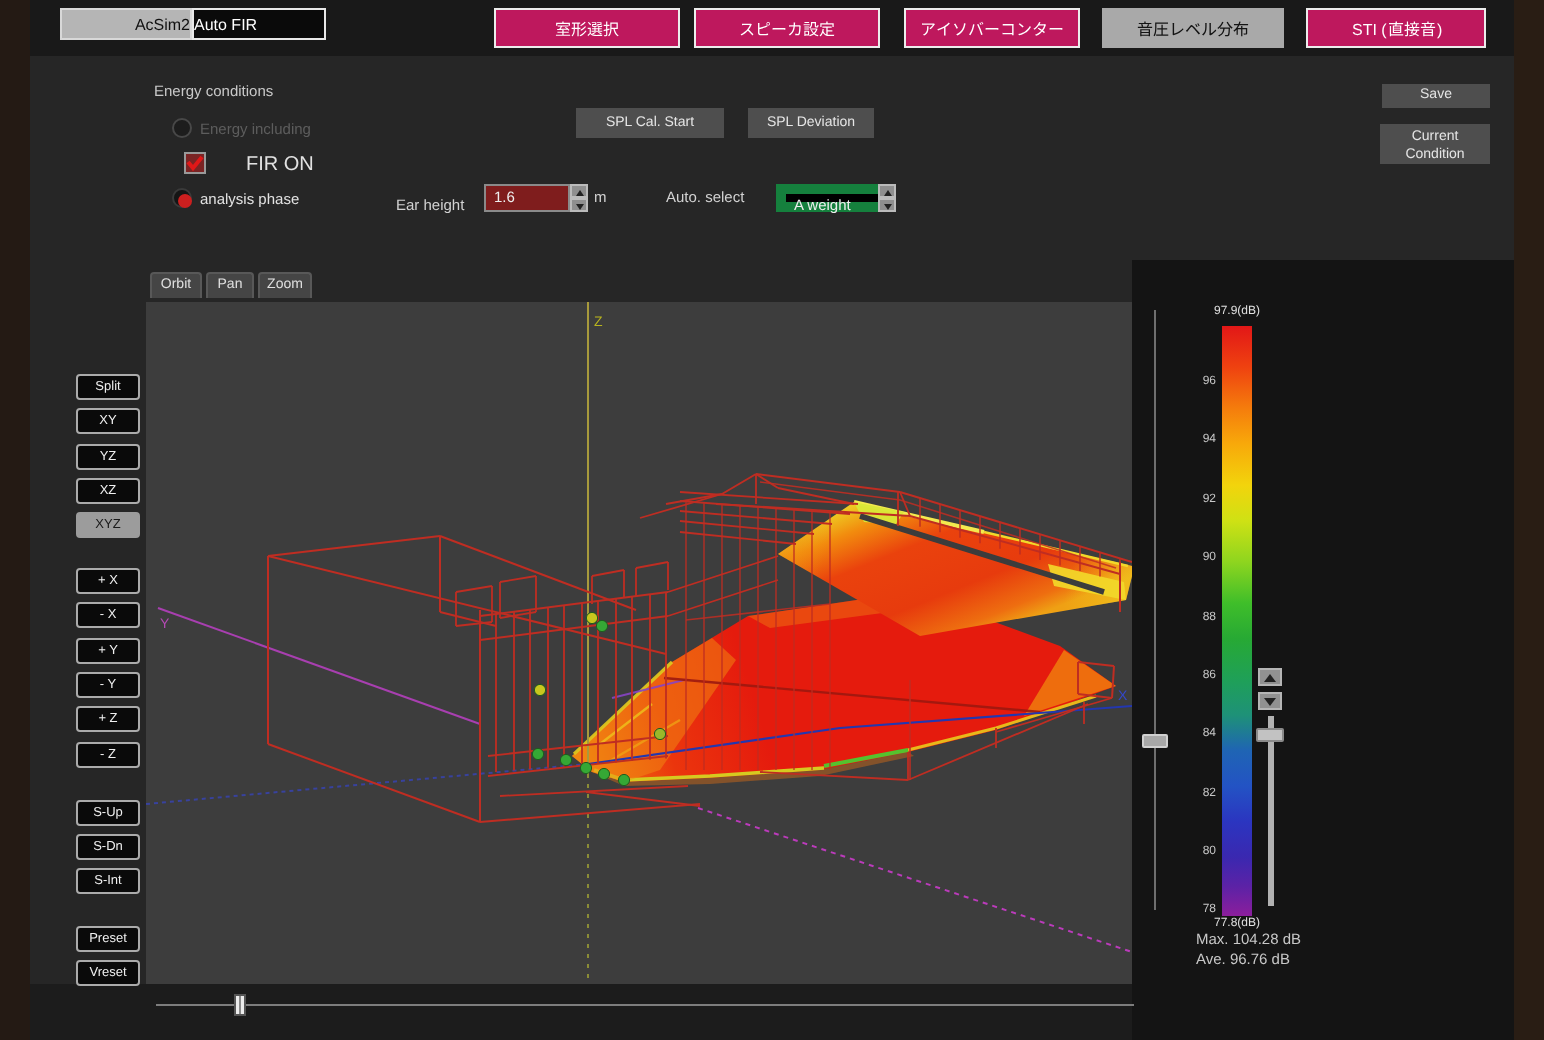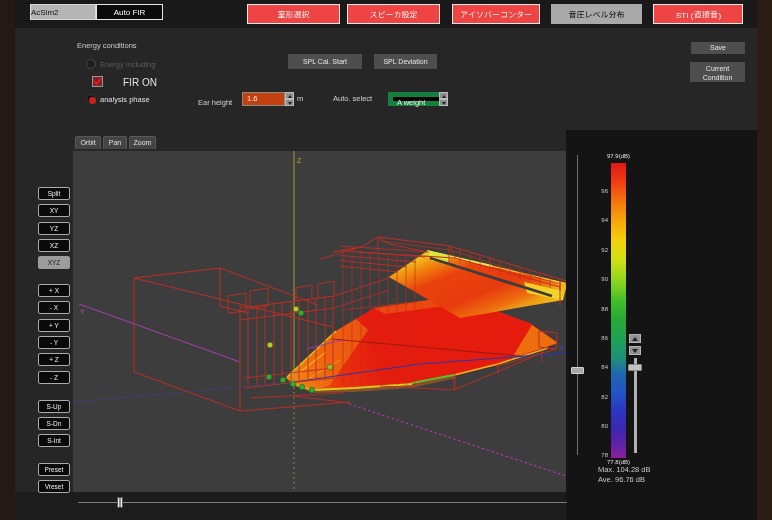--- a/index.html
+++ b/index.html
@@ -1,31 +1,31 @@
 <!DOCTYPE html>
 <html><head><meta charset="utf-8"><style>
 *{margin:0;padding:0;box-sizing:border-box}
 html,body{width:772px;height:520px;overflow:hidden;background:#262626;
  font-family:"Liberation Sans",sans-serif;-webkit-font-smoothing:antialiased}
 .ab{position:absolute}
-.btn{position:absolute;background:#ef4444;border:1px solid #ececec;color:#fff}
+.btn{position:absolute;background:#be185d;border:1px solid #ececec;color:#fff}
 .gbtn{position:absolute;background:#4e4e4e;color:#e6e6e6;text-align:center;font-size:7px}
 .rail{position:absolute;left:38px;width:32px;height:13px;background:#0a0a0a;border:1px solid #ababab;
  border-radius:2px;color:#f0f0f0;font-size:6.5px;text-align:center;line-height:11px}
 .vtab{position:absolute;top:136px;height:13px;background:#454545;border:1px solid #585858;border-bottom:none;
  border-radius:2px 2px 0 0;color:#e0e0e0;font-size:7px;text-align:center;line-height:12px}
 .ticklabel{position:absolute;width:26px;text-align:right;font-size:6px;color:#c8c8c8}
 </style></head><body>
 <div class="ab" style="left:0;top:0;width:15px;height:520px;background:#241a14"></div>
 <div class="ab" style="left:757px;top:0;width:15px;height:520px;background:#291d14"></div>
 <div class="ab" style="left:15px;top:0;width:742px;height:28px;background:#191919"></div>
 <div class="ab" style="left:566px;top:130px;width:191px;height:390px;background:#141414"></div>
 <div class="ab" style="left:15px;top:492px;width:551px;height:28px;background:#1c1c1c"></div>
-<div class="ab" style="left:30px;top:4px;width:66px;height:16px;background:#b5b5b5;border:1px solid #d8d8d8;color:#111;font-size:8px;text-align:left;line-height:15px">AcSim2</div>
-<div class="ab" style="left:96px;top:4px;width:67px;height:16px;background:#0a0a0a;border:1px solid #e8e8e8;color:#fff;font-size:8px;text-align:center;line-height:15px">Auto FIR</div>
+<div class="ab" style="left:30px;top:4px;width:66px;height:16px;background:#b5b5b5;border:1px solid #d8d8d8;color:#111;font-size:8px;text-align:right;line-height:15px">AcSim2</div>
+<div class="ab" style="left:96px;top:4px;width:67px;height:16px;background:#0a0a0a;border:1px solid #e8e8e8;color:#fff;font-size:8px;line-height:15px">Auto FIR</div>
 <div class="btn" style="left:247px;top:4px;width:93px;height:20px">
     <svg width="91" height="18" viewBox="0 0 91 18" style="position:absolute;left:0;top:0">
       <path transform="translate(29.5,12.5)" d="M3.66 -2.63H4.3V0.07H3.66ZM1.38 -4.76H6.68V-4.21H1.38ZM0.47 -0.14H7.56V0.42H0.47ZM1.2 -1.68H6.87V-1.12H1.2ZM2.95 -4.47 3.6 -4.29Q3.44 -4.01 3.25 -3.71Q3.07 -3.41 2.88 -3.14Q2.69 -2.87 2.53 -2.67L2.02 -2.84Q2.18 -3.06 2.35 -3.34Q2.53 -3.63 2.68 -3.93Q2.84 -4.23 2.95 -4.47ZM1.06 -3.06Q1.72 -3.08 2.6 -3.09Q3.48 -3.11 4.47 -3.14Q5.46 -3.17 6.44 -3.19L6.41 -2.66Q5.45 -2.62 4.48 -2.59Q3.51 -2.55 2.64 -2.53Q1.76 -2.5 1.09 -2.48ZM4.91 -3.74 5.37 -4.06Q5.71 -3.85 6.06 -3.58Q6.41 -3.31 6.73 -3.03Q7.04 -2.75 7.23 -2.52L6.74 -2.16Q6.56 -2.39 6.26 -2.67Q5.96 -2.96 5.6 -3.24Q5.25 -3.52 4.91 -3.74ZM3.66 -6.73H4.3V-5.73H3.66ZM0.56 -6.13H7.47V-4.63H6.83V-5.55H1.17V-4.63H0.56Z M8.46 -6.24H12.58V-5.64H8.46ZM8.32 -3.6H12.69V-3.01H8.32ZM11.21 -6.08H11.83V0.64H11.21ZM9.36 -6.08H9.96V-3.5Q9.96 -2.75 9.88 -2.01Q9.81 -1.27 9.55 -0.58Q9.3 0.11 8.76 0.69Q8.71 0.63 8.62 0.55Q8.54 0.46 8.45 0.39Q8.36 0.31 8.28 0.27Q8.77 -0.27 9 -0.88Q9.23 -1.5 9.29 -2.17Q9.36 -2.83 9.36 -3.5ZM14.75 -6.6 15.35 -6.35Q15.05 -5.99 14.67 -5.63Q14.28 -5.28 13.87 -4.98Q13.45 -4.67 13.04 -4.45Q12.96 -4.55 12.83 -4.68Q12.71 -4.8 12.58 -4.89Q12.97 -5.09 13.38 -5.36Q13.78 -5.64 14.14 -5.96Q14.51 -6.28 14.75 -6.6ZM14.98 -4.39 15.55 -4.15Q15.24 -3.76 14.84 -3.39Q14.44 -3.01 13.99 -2.68Q13.55 -2.36 13.12 -2.12Q13.04 -2.22 12.92 -2.34Q12.79 -2.47 12.67 -2.56Q13.08 -2.77 13.51 -3.07Q13.94 -3.36 14.33 -3.71Q14.72 -4.05 14.98 -4.39ZM15.15 -2.23 15.75 -2Q15.41 -1.44 14.94 -0.95Q14.46 -0.46 13.89 -0.05Q13.32 0.35 12.7 0.64Q12.63 0.52 12.5 0.38Q12.38 0.23 12.25 0.13Q12.84 -0.11 13.4 -0.48Q13.95 -0.84 14.4 -1.29Q14.86 -1.73 15.15 -2.23Z M17.92 -3.57V-0.73H17.33V-2.99H16.36V-3.57ZM17.92 -0.98Q18.21 -0.54 18.72 -0.32Q19.24 -0.11 19.94 -0.08Q20.28 -0.07 20.77 -0.06Q21.26 -0.06 21.8 -0.07Q22.35 -0.07 22.85 -0.09Q23.36 -0.11 23.73 -0.13Q23.7 -0.06 23.66 0.04Q23.61 0.15 23.58 0.26Q23.55 0.38 23.53 0.47Q23.19 0.48 22.72 0.49Q22.25 0.5 21.74 0.51Q21.23 0.51 20.76 0.51Q20.29 0.5 19.95 0.49Q19.15 0.46 18.6 0.23Q18.04 0.01 17.67 -0.47Q17.41 -0.21 17.14 0.05Q16.87 0.31 16.59 0.58L16.26 -0.02Q16.52 -0.22 16.82 -0.47Q17.12 -0.73 17.39 -0.98ZM16.39 -6.22 16.88 -6.54Q17.12 -6.35 17.36 -6.11Q17.6 -5.88 17.79 -5.64Q17.99 -5.41 18.1 -5.2L17.57 -4.84Q17.47 -5.04 17.28 -5.29Q17.08 -5.53 16.85 -5.78Q16.62 -6.02 16.39 -6.22ZM18.51 -3.35H23.37V-2.87H18.51ZM18.26 -2.12H23.62V-1.63H18.26ZM19.68 -3.92H20.28V-1.88H19.68ZM21.56 -3.92H22.16V-1.88H21.56ZM18.71 -5.48H20.1V-5.98H18.4V-6.42H20.65V-5.04H18.71ZM18.54 -5.48H19.07V-4.65Q19.07 -4.53 19.13 -4.5Q19.18 -4.47 19.36 -4.47Q19.4 -4.47 19.52 -4.47Q19.64 -4.47 19.78 -4.47Q19.92 -4.47 20.04 -4.47Q20.16 -4.47 20.21 -4.47Q20.36 -4.47 20.4 -4.53Q20.45 -4.6 20.46 -4.86Q20.54 -4.8 20.68 -4.76Q20.81 -4.71 20.93 -4.68Q20.88 -4.3 20.75 -4.16Q20.61 -4.02 20.29 -4.02Q20.24 -4.02 20.1 -4.02Q19.96 -4.02 19.8 -4.02Q19.63 -4.02 19.49 -4.02Q19.35 -4.02 19.3 -4.02Q19 -4.02 18.84 -4.08Q18.67 -4.13 18.6 -4.26Q18.54 -4.4 18.54 -4.65ZM21.35 -5.48H22.71V-5.98H21.02V-6.42H23.26V-5.04H21.35ZM21.17 -5.48H21.7V-4.66Q21.7 -4.54 21.76 -4.5Q21.82 -4.47 22.01 -4.47Q22.06 -4.47 22.19 -4.47Q22.31 -4.47 22.46 -4.47Q22.61 -4.47 22.75 -4.47Q22.88 -4.47 22.94 -4.47Q23.09 -4.47 23.13 -4.54Q23.18 -4.61 23.2 -4.88Q23.28 -4.83 23.41 -4.78Q23.55 -4.73 23.66 -4.71Q23.62 -4.31 23.48 -4.16Q23.34 -4.02 23.01 -4.02Q22.96 -4.02 22.81 -4.02Q22.66 -4.02 22.48 -4.02Q22.3 -4.02 22.15 -4.02Q22 -4.02 21.95 -4.02Q21.65 -4.02 21.48 -4.08Q21.31 -4.13 21.24 -4.26Q21.17 -4.4 21.17 -4.65ZM21.42 -1.27 21.88 -1.55Q22.17 -1.41 22.47 -1.24Q22.78 -1.07 23.05 -0.9Q23.31 -0.73 23.51 -0.58L22.88 -0.31Q22.64 -0.54 22.24 -0.8Q21.84 -1.06 21.42 -1.27ZM19.96 -1.56 20.52 -1.37Q20.21 -1.08 19.77 -0.8Q19.33 -0.52 18.92 -0.33Q18.88 -0.39 18.79 -0.47Q18.71 -0.54 18.62 -0.61Q18.53 -0.69 18.46 -0.73Q18.87 -0.89 19.28 -1.11Q19.69 -1.32 19.96 -1.56Z M27.64 -6.27H28.27V-3.54Q28.27 -3.06 28.23 -2.5Q28.18 -1.95 28.05 -1.38Q27.92 -0.82 27.68 -0.3Q27.43 0.22 27.02 0.65Q26.97 0.58 26.88 0.5Q26.79 0.42 26.7 0.34Q26.61 0.26 26.53 0.22Q26.92 -0.17 27.14 -0.64Q27.36 -1.11 27.47 -1.61Q27.57 -2.1 27.61 -2.6Q27.64 -3.1 27.64 -3.54ZM29.8 -3.26Q29.95 -2.5 30.21 -1.84Q30.48 -1.18 30.88 -0.68Q31.28 -0.17 31.83 0.11Q31.76 0.17 31.68 0.27Q31.59 0.37 31.52 0.47Q31.44 0.57 31.39 0.66Q30.8 0.32 30.37 -0.24Q29.94 -0.8 29.66 -1.55Q29.37 -2.29 29.2 -3.16ZM27.89 -6.27H31.4V-3.02H27.89V-3.62H30.76V-5.67H27.89ZM24.37 -5.1H27.24V-4.51H24.37ZM25.55 -6.72H26.16V-0.11Q26.16 0.17 26.08 0.31Q26.01 0.45 25.84 0.53Q25.67 0.6 25.39 0.62Q25.1 0.64 24.64 0.64Q24.63 0.52 24.57 0.35Q24.52 0.19 24.45 0.06Q24.77 0.07 25.03 0.07Q25.3 0.07 25.38 0.06Q25.47 0.06 25.51 0.02Q25.55 -0.01 25.55 -0.11ZM24.26 -2.52Q24.64 -2.6 25.13 -2.71Q25.62 -2.81 26.16 -2.94Q26.7 -3.07 27.24 -3.2L27.3 -2.62Q26.55 -2.43 25.79 -2.24Q25.02 -2.05 24.42 -1.91Z" fill="#ffffff"></path>
     </svg>
   </div>
 <div class="btn" style="left:347px;top:4px;width:93px;height:20px">
     <svg width="91" height="18" viewBox="0 0 91 18" style="position:absolute;left:0;top:0">
       <path transform="translate(21.5,12.5)" d="M6.42 -5.36Q6.39 -5.31 6.32 -5.19Q6.26 -5.08 6.22 -5Q6.06 -4.6 5.81 -4.13Q5.57 -3.65 5.26 -3.19Q4.96 -2.72 4.62 -2.35Q4.18 -1.85 3.65 -1.38Q3.13 -0.91 2.54 -0.5Q1.95 -0.1 1.32 0.19L0.78 -0.38Q1.43 -0.63 2.03 -1.01Q2.62 -1.39 3.15 -1.84Q3.67 -2.29 4.08 -2.74Q4.35 -3.05 4.61 -3.44Q4.88 -3.83 5.09 -4.22Q5.3 -4.62 5.39 -4.95Q5.33 -4.95 5.09 -4.95Q4.85 -4.95 4.53 -4.95Q4.21 -4.95 3.85 -4.95Q3.49 -4.95 3.17 -4.95Q2.85 -4.95 2.62 -4.95Q2.39 -4.95 2.31 -4.95Q2.17 -4.95 2 -4.94Q1.82 -4.93 1.68 -4.92Q1.54 -4.91 1.49 -4.91V-5.66Q1.55 -5.66 1.7 -5.65Q1.85 -5.64 2.02 -5.62Q2.19 -5.61 2.31 -5.61Q2.4 -5.61 2.63 -5.61Q2.86 -5.61 3.18 -5.61Q3.5 -5.61 3.85 -5.61Q4.2 -5.61 4.52 -5.61Q4.84 -5.61 5.07 -5.61Q5.3 -5.61 5.38 -5.61Q5.58 -5.61 5.74 -5.63Q5.9 -5.65 6 -5.68ZM4.73 -2.79Q5.05 -2.52 5.4 -2.19Q5.75 -1.86 6.09 -1.52Q6.42 -1.17 6.71 -0.85Q7 -0.53 7.21 -0.28L6.62 0.23Q6.33 -0.16 5.94 -0.6Q5.55 -1.04 5.12 -1.49Q4.68 -1.93 4.24 -2.31Z M14.08 -5.59Q14.08 -5.37 14.23 -5.22Q14.38 -5.07 14.6 -5.07Q14.82 -5.07 14.97 -5.22Q15.13 -5.37 15.13 -5.59Q15.13 -5.81 14.97 -5.96Q14.82 -6.11 14.6 -6.11Q14.38 -6.11 14.23 -5.96Q14.08 -5.81 14.08 -5.59ZM13.7 -5.59Q13.7 -5.84 13.82 -6.04Q13.95 -6.25 14.15 -6.37Q14.35 -6.49 14.6 -6.49Q14.85 -6.49 15.06 -6.37Q15.26 -6.25 15.38 -6.04Q15.51 -5.84 15.51 -5.59Q15.51 -5.34 15.38 -5.14Q15.26 -4.93 15.06 -4.81Q14.85 -4.69 14.6 -4.69Q14.35 -4.69 14.15 -4.81Q13.95 -4.93 13.82 -5.14Q13.7 -5.34 13.7 -5.59ZM10.25 -6.01Q10.24 -5.87 10.22 -5.69Q10.21 -5.52 10.21 -5.35Q10.21 -5.25 10.21 -4.94Q10.21 -4.63 10.21 -4.2Q10.21 -3.77 10.21 -3.3Q10.21 -2.83 10.21 -2.39Q10.21 -1.95 10.21 -1.62Q10.21 -1.29 10.21 -1.14Q10.21 -0.84 10.34 -0.73Q10.48 -0.61 10.76 -0.56Q10.95 -0.53 11.24 -0.51Q11.52 -0.49 11.81 -0.49Q12.13 -0.49 12.5 -0.51Q12.87 -0.52 13.25 -0.56Q13.63 -0.59 13.97 -0.64Q14.3 -0.69 14.55 -0.75V0.02Q14.21 0.07 13.72 0.1Q13.24 0.14 12.73 0.16Q12.21 0.18 11.78 0.18Q11.42 0.18 11.08 0.16Q10.74 0.14 10.49 0.1Q10.02 0.02 9.77 -0.22Q9.52 -0.46 9.52 -0.95Q9.52 -1.15 9.52 -1.52Q9.52 -1.88 9.52 -2.34Q9.52 -2.8 9.52 -3.28Q9.52 -3.76 9.52 -4.19Q9.52 -4.62 9.52 -4.93Q9.52 -5.24 9.52 -5.35Q9.52 -5.45 9.51 -5.56Q9.51 -5.68 9.5 -5.8Q9.49 -5.92 9.47 -6.01ZM9.9 -3.5Q10.26 -3.58 10.7 -3.69Q11.13 -3.81 11.58 -3.94Q12.04 -4.08 12.46 -4.23Q12.88 -4.39 13.23 -4.53Q13.41 -4.61 13.59 -4.7Q13.77 -4.79 13.95 -4.9L14.24 -4.23Q14.06 -4.16 13.86 -4.07Q13.65 -3.98 13.47 -3.91Q13.09 -3.76 12.63 -3.6Q12.17 -3.44 11.69 -3.29Q11.2 -3.15 10.74 -3.02Q10.28 -2.89 9.9 -2.8Z M16.81 -3.49Q16.93 -3.48 17.11 -3.47Q17.29 -3.45 17.51 -3.45Q17.72 -3.44 17.94 -3.44Q18.07 -3.44 18.34 -3.44Q18.61 -3.44 18.97 -3.44Q19.33 -3.44 19.73 -3.44Q20.13 -3.44 20.53 -3.44Q20.94 -3.44 21.29 -3.44Q21.65 -3.44 21.92 -3.44Q22.18 -3.44 22.32 -3.44Q22.62 -3.44 22.83 -3.46Q23.05 -3.48 23.18 -3.49V-2.66Q23.06 -2.67 22.82 -2.68Q22.59 -2.7 22.32 -2.7Q22.19 -2.7 21.92 -2.7Q21.65 -2.7 21.29 -2.7Q20.94 -2.7 20.54 -2.7Q20.13 -2.7 19.73 -2.7Q19.33 -2.7 18.97 -2.7Q18.61 -2.7 18.34 -2.7Q18.07 -2.7 17.94 -2.7Q17.61 -2.7 17.3 -2.69Q17 -2.68 16.81 -2.66Z M28.08 -6.3Q28.07 -6.17 28.05 -5.98Q28.04 -5.79 28.04 -5.65Q28 -4.43 27.82 -3.51Q27.64 -2.59 27.31 -1.91Q26.99 -1.22 26.53 -0.7Q26.07 -0.19 25.47 0.23L24.86 -0.27Q25.05 -0.37 25.28 -0.54Q25.51 -0.7 25.7 -0.88Q26.07 -1.22 26.37 -1.66Q26.67 -2.1 26.89 -2.66Q27.1 -3.23 27.22 -3.97Q27.34 -4.7 27.34 -5.63Q27.34 -5.73 27.34 -5.85Q27.33 -5.97 27.32 -6.09Q27.31 -6.21 27.29 -6.3ZM30.85 -4.64Q30.84 -4.54 30.83 -4.43Q30.81 -4.32 30.81 -4.24Q30.8 -4.01 30.78 -3.62Q30.76 -3.23 30.73 -2.77Q30.69 -2.31 30.64 -1.85Q30.58 -1.39 30.51 -1Q30.43 -0.61 30.32 -0.38Q30.2 -0.12 30 0Q29.79 0.12 29.45 0.12Q29.15 0.12 28.81 0.1Q28.47 0.09 28.16 0.07L28.08 -0.63Q28.4 -0.59 28.71 -0.57Q29.01 -0.54 29.27 -0.54Q29.44 -0.54 29.55 -0.6Q29.66 -0.66 29.73 -0.81Q29.82 -0.99 29.88 -1.31Q29.95 -1.62 30 -2.01Q30.04 -2.4 30.07 -2.81Q30.1 -3.22 30.12 -3.58Q30.13 -3.94 30.13 -4.2H25.94Q25.71 -4.2 25.47 -4.2Q25.23 -4.19 25.01 -4.17V-4.88Q25.22 -4.86 25.46 -4.84Q25.71 -4.83 25.94 -4.83H29.86Q30.03 -4.83 30.15 -4.84Q30.28 -4.85 30.38 -4.87Z M35.97 -6.48H36.57V-5.5Q36.57 -5.15 36.49 -4.77Q36.41 -4.38 36.19 -4.02Q35.97 -3.66 35.54 -3.37Q35.5 -3.44 35.41 -3.52Q35.33 -3.6 35.24 -3.68Q35.14 -3.75 35.08 -3.79Q35.46 -4.04 35.65 -4.34Q35.84 -4.63 35.9 -4.93Q35.97 -5.23 35.97 -5.51ZM37.9 -6.48H38.5V-4.52Q38.5 -4.39 38.53 -4.35Q38.56 -4.32 38.65 -4.32Q38.68 -4.32 38.76 -4.32Q38.84 -4.32 38.92 -4.32Q39 -4.32 39.04 -4.32Q39.11 -4.32 39.14 -4.37Q39.18 -4.43 39.19 -4.62Q39.21 -4.8 39.22 -5.18Q39.31 -5.11 39.47 -5.05Q39.62 -4.99 39.75 -4.95Q39.72 -4.48 39.65 -4.22Q39.59 -3.96 39.46 -3.86Q39.33 -3.76 39.11 -3.76Q39.05 -3.76 38.94 -3.76Q38.83 -3.76 38.72 -3.76Q38.61 -3.76 38.55 -3.76Q38.3 -3.76 38.16 -3.83Q38.02 -3.89 37.96 -4.06Q37.9 -4.22 37.9 -4.52ZM36.43 -2.68Q36.84 -1.66 37.7 -0.93Q38.56 -0.2 39.76 0.1Q39.69 0.16 39.62 0.26Q39.54 0.36 39.47 0.46Q39.39 0.56 39.35 0.64Q38.11 0.28 37.23 -0.53Q36.35 -1.33 35.86 -2.5ZM38.63 -3.26H38.75L38.86 -3.29L39.27 -3.13Q39.06 -2.34 38.68 -1.72Q38.31 -1.11 37.8 -0.65Q37.3 -0.19 36.7 0.13Q36.1 0.45 35.44 0.65Q35.41 0.56 35.35 0.46Q35.29 0.35 35.22 0.25Q35.16 0.15 35.1 0.09Q35.71 -0.07 36.26 -0.35Q36.82 -0.62 37.29 -1.03Q37.76 -1.43 38.1 -1.97Q38.45 -2.5 38.63 -3.16ZM35.46 -3.26H38.87V-2.69H35.46ZM36.21 -6.48H38.21V-5.91H36.21ZM32.68 -4.3H35.07V-3.8H32.68ZM32.72 -6.45H35.06V-5.95H32.72ZM32.68 -3.23H35.07V-2.73H32.68ZM32.3 -5.4H35.35V-4.88H32.3ZM32.98 -2.15H35.07V0.2H32.98V-0.33H34.51V-1.63H32.98ZM32.67 -2.15H33.22V0.56H32.67Z M41.7 -4.28H46.34V-3.68H41.7ZM44 -2.37H46.69V-1.78H44ZM43.66 -3.97H44.32V0.07L43.66 -0.02ZM41.76 -3.01 42.42 -2.95Q42.25 -1.73 41.86 -0.82Q41.47 0.09 40.79 0.69Q40.74 0.63 40.64 0.55Q40.55 0.46 40.45 0.39Q40.34 0.31 40.27 0.26Q40.94 -0.26 41.29 -1.09Q41.64 -1.93 41.76 -3.01ZM42.18 -1.98Q42.39 -1.38 42.72 -1Q43.05 -0.63 43.48 -0.43Q43.92 -0.24 44.45 -0.16Q44.98 -0.09 45.58 -0.09Q45.67 -0.09 45.87 -0.09Q46.08 -0.09 46.33 -0.09Q46.59 -0.09 46.85 -0.09Q47.11 -0.09 47.33 -0.1Q47.55 -0.1 47.67 -0.1Q47.62 -0.02 47.57 0.09Q47.52 0.21 47.49 0.33Q47.45 0.45 47.43 0.54H47.04H45.55Q44.84 0.54 44.23 0.45Q43.63 0.35 43.15 0.11Q42.67 -0.14 42.29 -0.6Q41.92 -1.06 41.66 -1.79ZM43.65 -6.72H44.32V-5.41H43.65ZM40.65 -5.82H47.35V-4.05H46.71V-5.21H41.27V-4.05H40.65Z" fill="#ffffff"></path>
     </svg>
   </div>
@@ -56,21 +56,21 @@
   </div>
 <div class="ab" style="left:123px;top:77px;font-size:10px;color:#e2e2e2">FIR ON</div>
 <div class="ab" style="left:86px;top:94px;width:10px;height:10px;border-radius:50%;background:#151515;border:1px solid #3a3a3a"></div>
 <div class="ab" style="left:88.5px;top:96.5px;width:7px;height:7px;border-radius:50%;background:#cc1f1f"></div>
 <div class="ab" style="left:100px;top:95px;font-size:7.5px;color:#e2e2e2">analysis phase</div>
 <div class="gbtn" style="left:288px;top:54px;width:74px;height:15px;line-height:15px">SPL Cal. Start</div>
 <div class="gbtn" style="left:374px;top:54px;width:63px;height:15px;line-height:15px">SPL Deviation</div>
 <div class="gbtn" style="left:691px;top:42px;width:54px;height:12px;line-height:12px">Save</div>
 <div class="gbtn" style="left:690px;top:62px;width:55px;height:20px;line-height:9px;padding-top:2px">Current<br>Condition</div>
 <div class="ab" style="left:198px;top:98px;font-size:7.5px;color:#d2d2d2">Ear height</div>
-<div class="ab" style="left:242px;top:92px;width:43px;height:14px;background:#c2410c;border:1px solid #8a8a8a;color:#eee;font-size:7.5px;line-height:12px;padding-left:4px">1.6</div>
+<div class="ab" style="left:242px;top:92px;width:43px;height:14px;background:#7f1d1d;border:1px solid #8a8a8a;color:#eee;font-size:7.5px;line-height:12px;padding-left:4px">1.6</div>
 <div class="ab" style="left:285px;top:92px;width:9px;height:7px;background:#8f8f8f;border:1px solid #bbb">
     <div style="position:absolute;left:1.5px;top:1.5px;width:0;height:0;border-left:2.5px solid transparent;border-right:2.5px solid transparent;border-bottom:3px solid #222"></div>
   </div>
 <div class="ab" style="left:285px;top:99px;width:9px;height:7px;background:#8f8f8f;border:1px solid #bbb">
     <div style="position:absolute;left:1.5px;top:1.5px;width:0;height:0;border-left:2.5px solid transparent;border-right:2.5px solid transparent;border-top:3px solid #222"></div>
   </div>
 <div class="ab" style="left:297px;top:94px;font-size:7.5px;color:#d2d2d2">m</div>
 <div class="ab" style="left:333px;top:94px;font-size:7.5px;color:#d2d2d2">Auto. select</div>
 <div class="ab" style="left:388px;top:92px;width:60px;height:14px;background:#000;border:5px solid #15803d;color:#eee;font-size:7.5px;line-height:12px;padding-left:4px">A weight</div>
 <div class="ab" style="left:439px;top:92px;width:9px;height:7px;background:#8f8f8f;border:1px solid #bbb">

